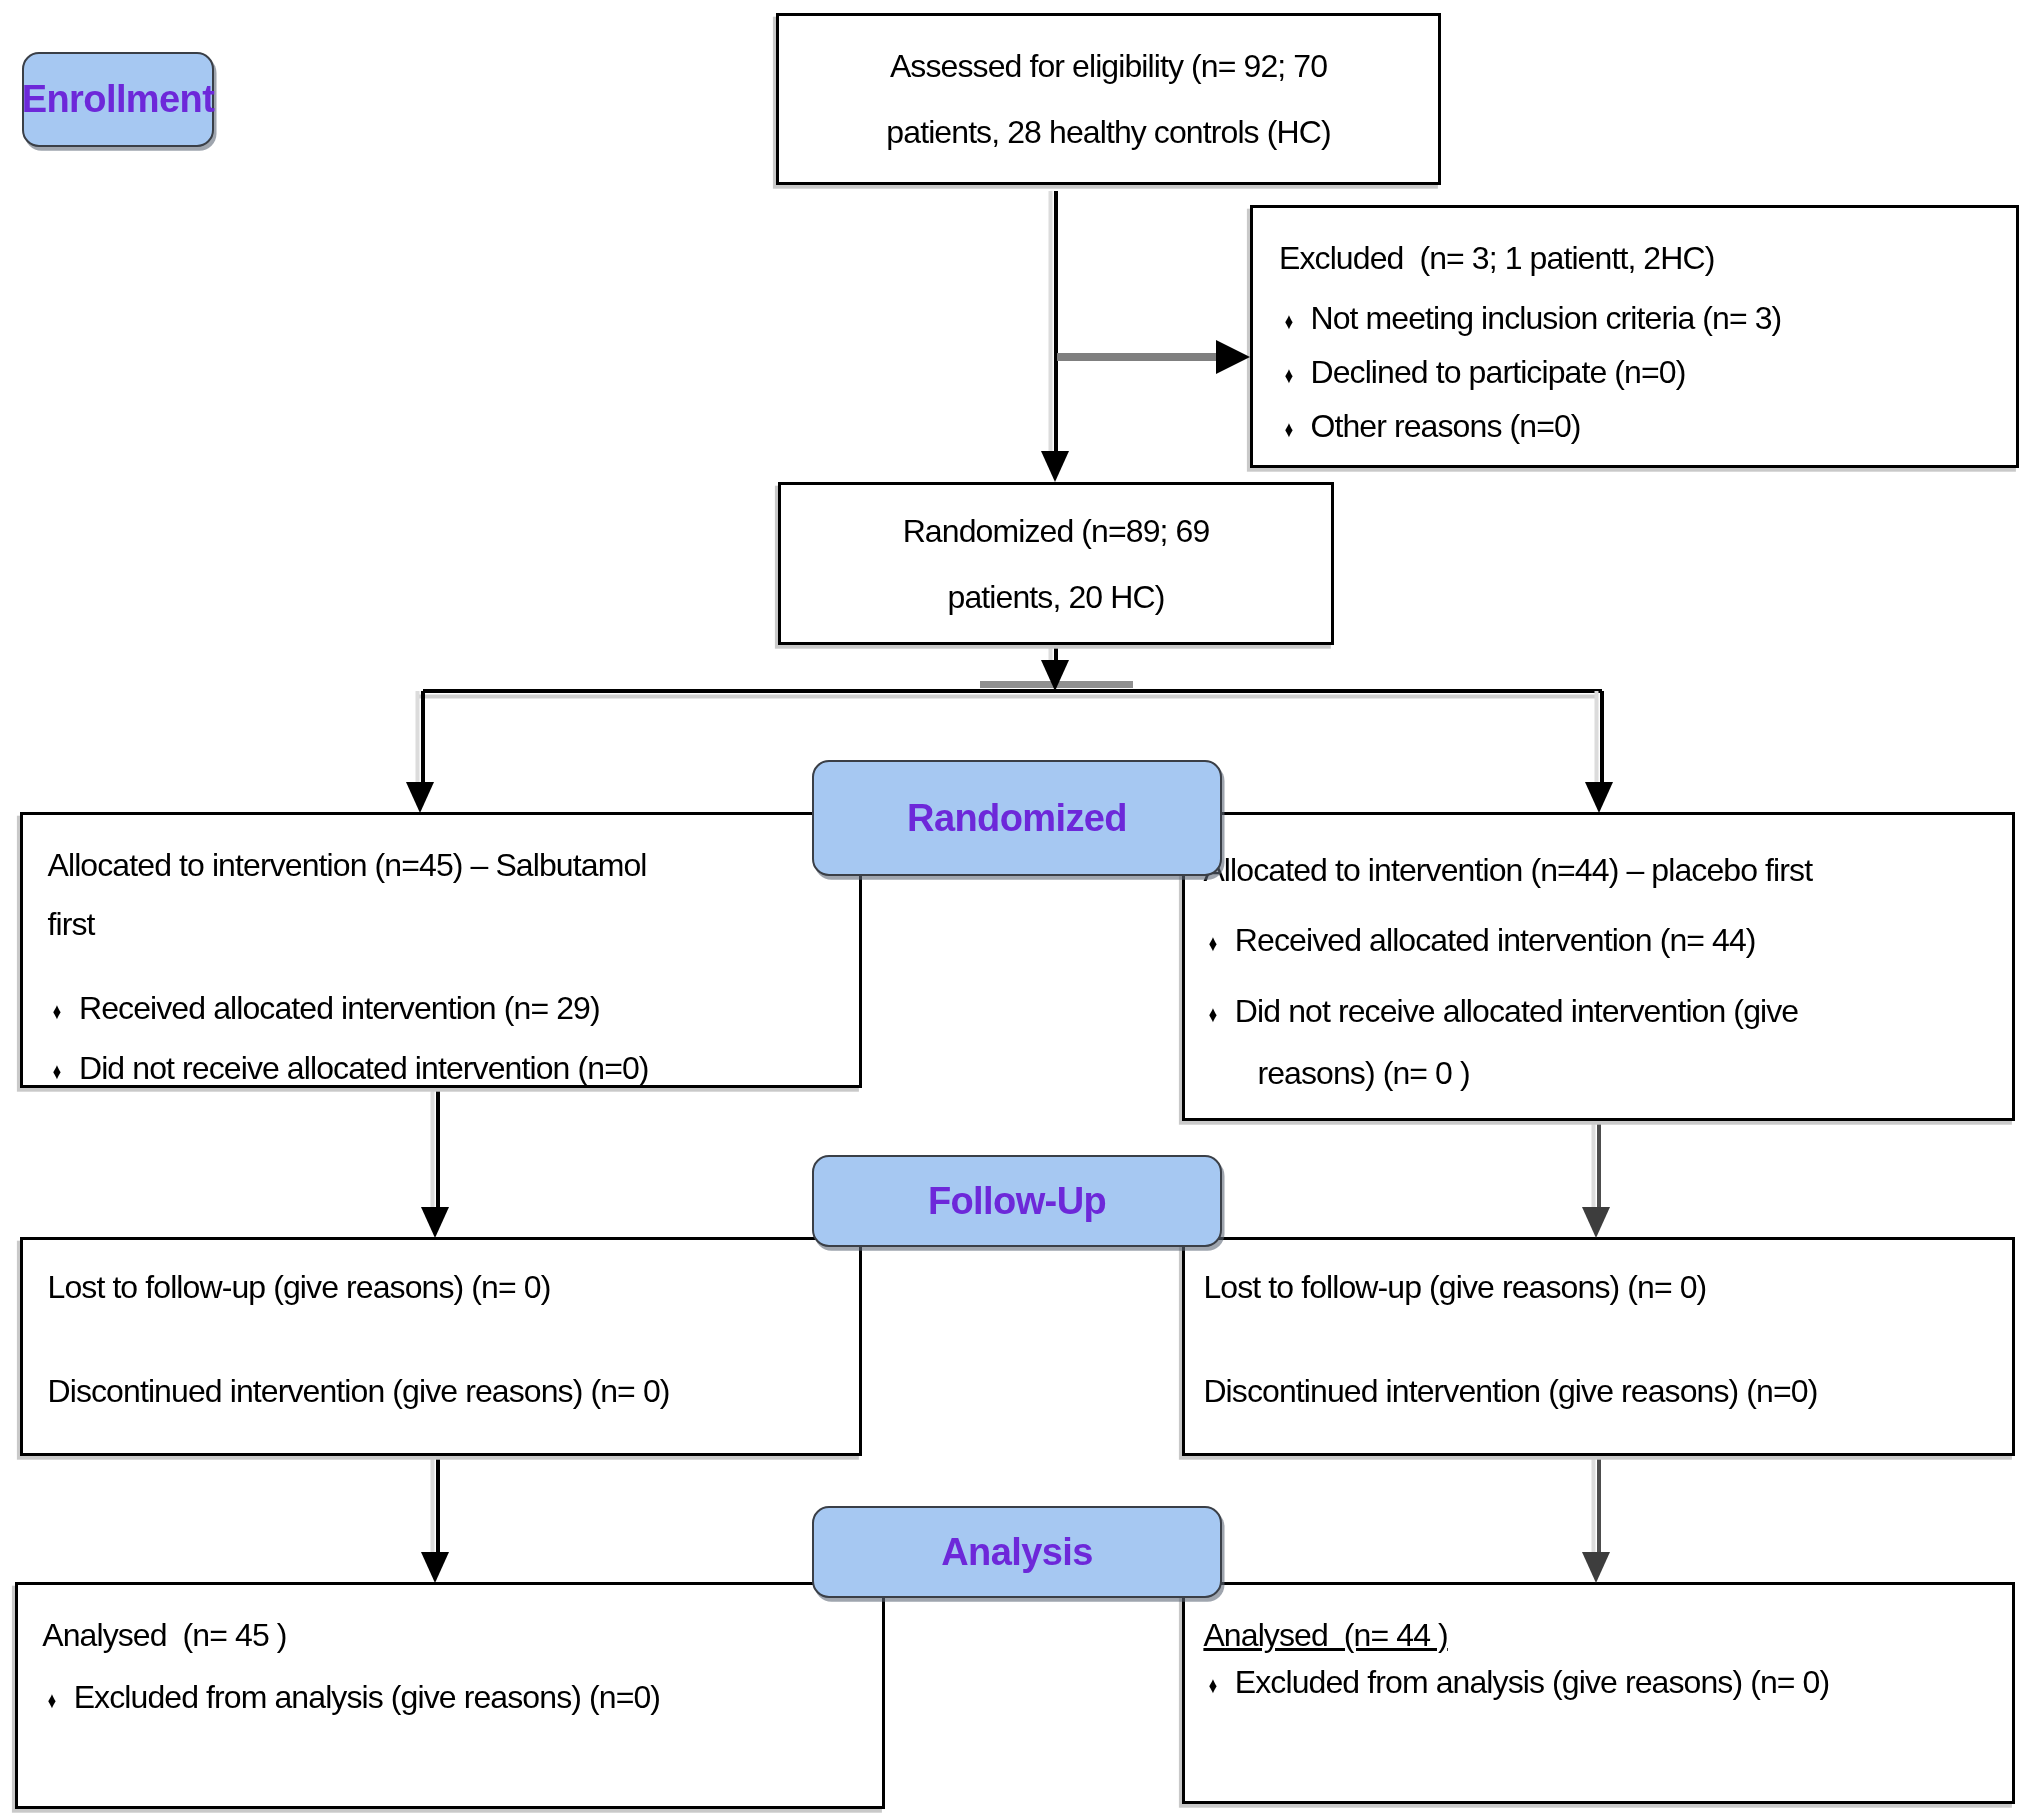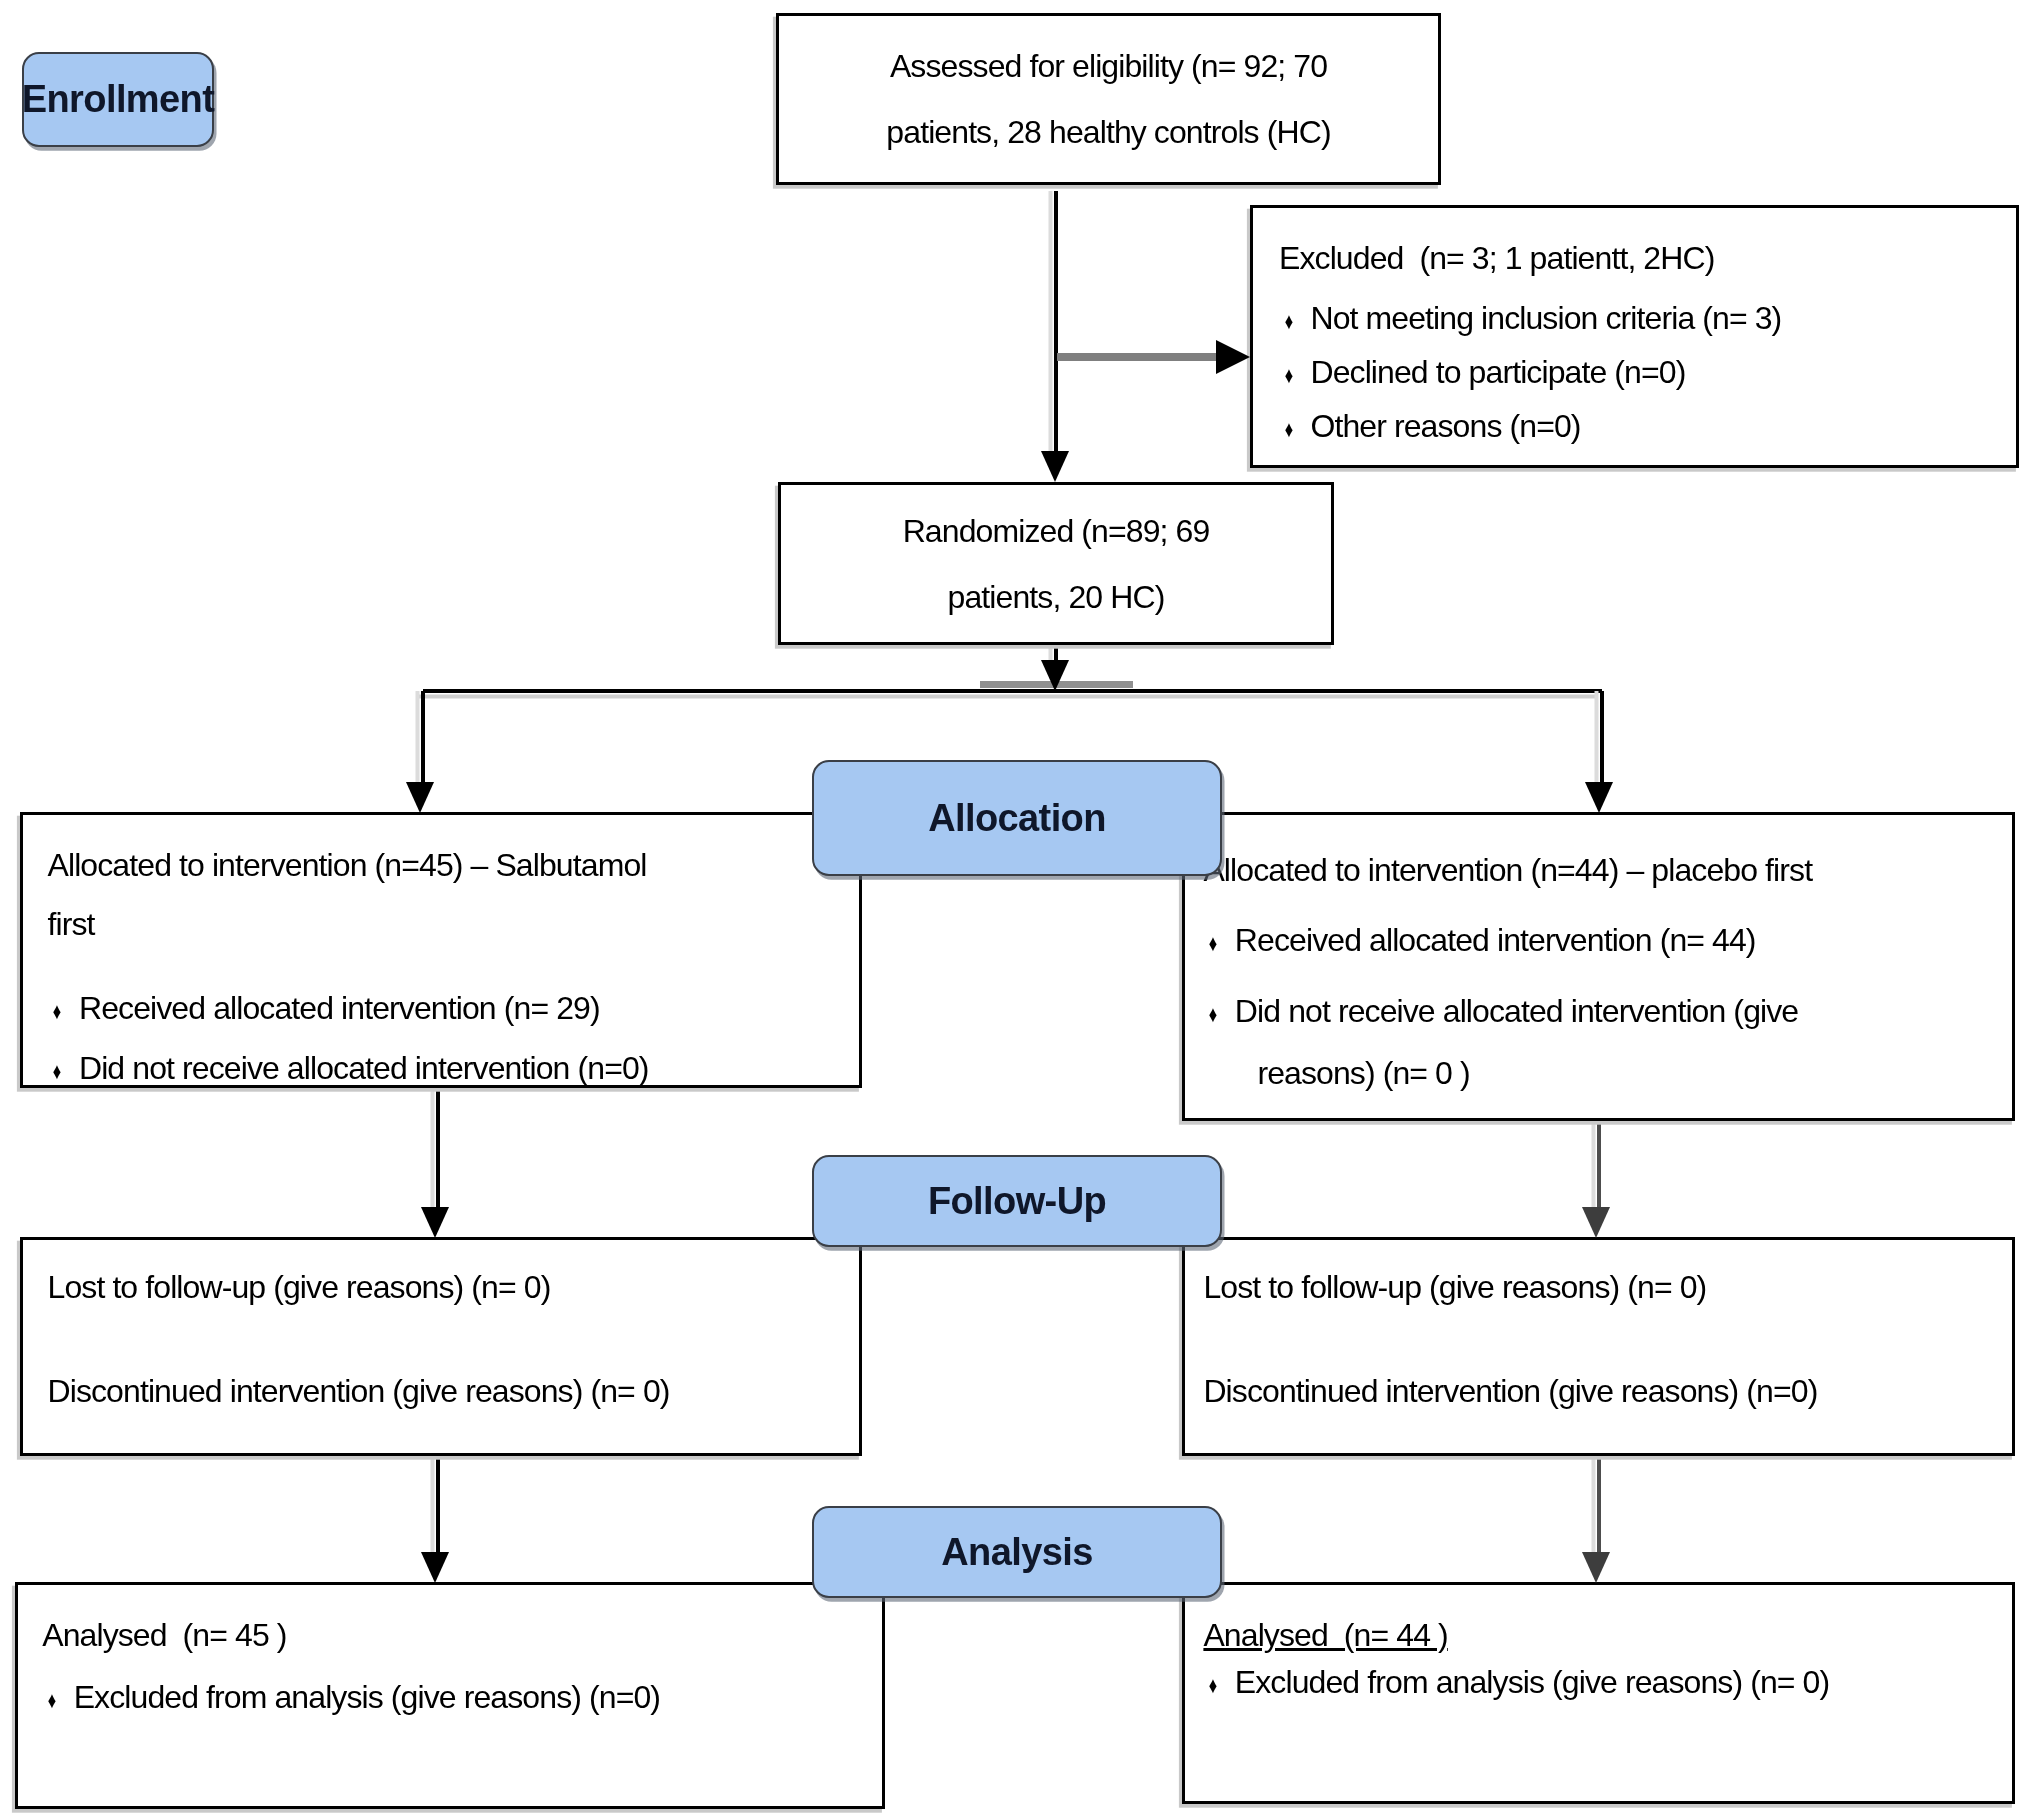--- a/index.html
+++ b/index.html
@@ -14,21 +14,21 @@
   }
   .centertext{display:flex;flex-direction:column;justify-content:center;align-items:center;text-align:center;}
   .line{white-space:pre;font-size:32px;line-height:66px;letter-spacing:-0.9px;}
   .body-line{white-space:pre;font-size:32px;letter-spacing:-0.9px;}
   
   .pill{
     position:absolute;background:#a6c8f2;border:2.5px solid #3a3f47;border-radius:17px;
     box-shadow:2.5px 3.7px 0 rgba(95,105,120,.6);box-sizing:border-box;z-index:5;
     display:flex;align-items:center;justify-content:center;
   }
-  .pill span{font-weight:bold;color:#0f172a;font-size:38px;letter-spacing:-0.6px;white-space:pre;}
+  .pill span{font-weight:bold;color:#6d28d9;font-size:38px;letter-spacing:-0.6px;white-space:pre;}
   
   .vline{position:absolute;width:3.7px;background:#000;z-index:1;box-shadow:-5.5px 0 0 #dcdcdc;}
   .vline.gray{background:#4d4d4d;}
   .hline{position:absolute;height:4.3px;background:#000;z-index:1;box-shadow:-6.1px 5.5px 0 #cfcfcf;}
   .hline.thick{height:8px;background:#7f7f7f;box-shadow:none;}
   .shadowcap{position:absolute;background:#909090;z-index:1;}
   .ah-down{position:absolute;width:0;height:0;border-left:14.7px solid transparent;border-right:14.7px solid transparent;border-top:31px solid #000;z-index:3;}
   .ah-down.gray{border-top-color:#3d3d3d;}
   .ah-right{position:absolute;width:0;height:0;border-top:17px solid transparent;border-bottom:17px solid transparent;border-left:34px solid #000;z-index:3;}
   
@@ -109,21 +109,21 @@
       <span class="body-line">Received allocated intervention (n= 44)</span>
     </div>
     <div class="brow" style="margin-bottom:24.5px;">
       <span class="diamond">♦</span>
       <span class="body-line">Did not receive allocated intervention (give</span>
     </div>
     <div class="body-line" style="margin-left:54px;">reasons) (n= 0 )</div>
   </div>
 
   <div class="pill" style="left:812px;top:760px;width:410px;height:116px;">
-    <span>Allocation</span>
+    <span>Randomized</span>
   </div>
 
   <div class="vline" style="left:436px;top:1089px;height:118px;"></div>
   <div class="ah-down" style="left:421px;top:1207px;"></div>
   <div class="vline gray" style="left:1597px;top:1122px;height:85px;"></div>
   <div class="ah-down gray" style="left:1582px;top:1207px;"></div>
 
   <div class="fbox pad" style="left:20px;top:1237px;width:842px;height:219px;padding:29px 12.3px 0 24.5px;">
     <div class="body-line" style="margin-bottom:67px;">Lost to follow-up (give reasons) (n= 0)</div>
     <div class="body-line">Discontinued intervention (give reasons) (n= 0)</div>

